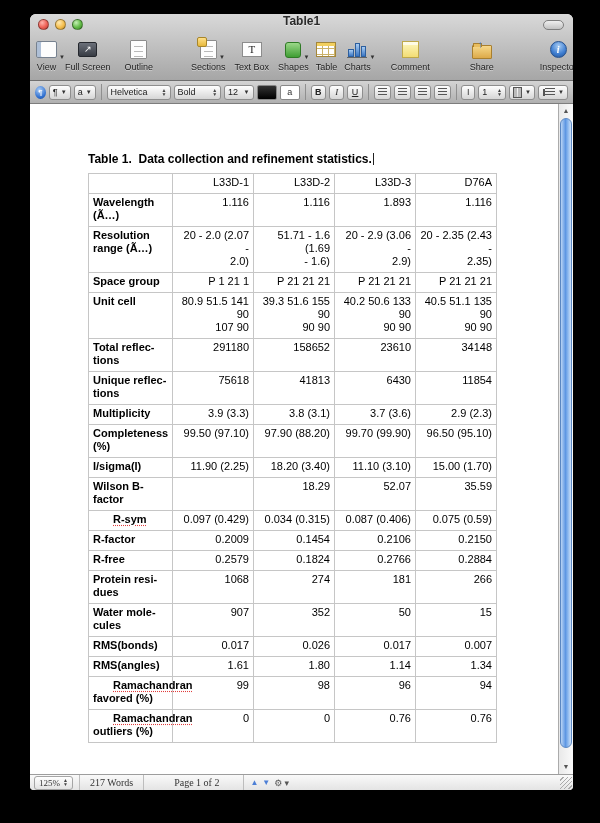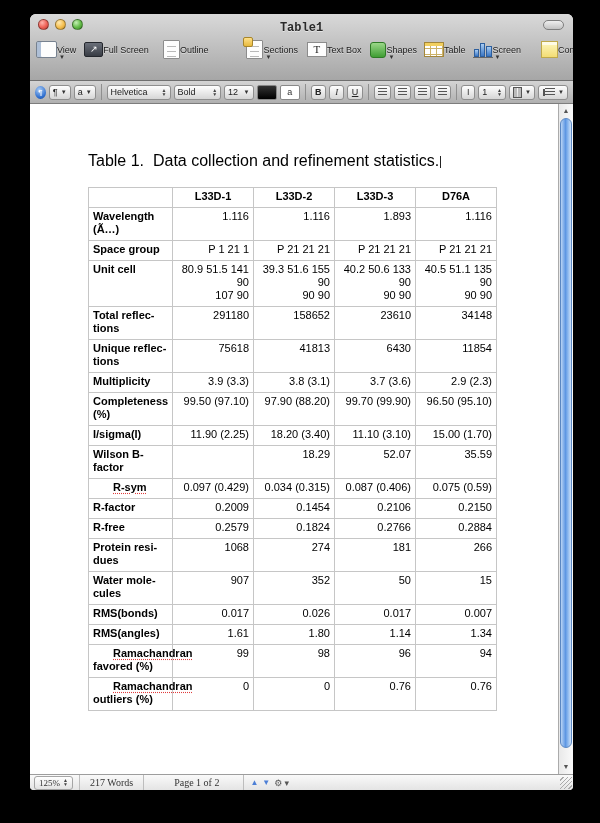--- a/index.html
+++ b/index.html
@@ -2,31 +2,31 @@
 <html><head>
 <meta charset="utf-8">
 <style>
   html,body{margin:0;padding:0;}
   body{width:600px;height:823px;background:#000;font-family:"Liberation Sans",sans-serif;position:relative;overflow:hidden;}
   .window{position:absolute;left:30px;top:14px;width:543px;height:776px;border-radius:6px 6px 4px 4px;
           box-shadow:0 10px 30px rgba(0,0,0,.7);background:#fff;display:flex;flex-direction:column;overflow:hidden;}
 
   
   .chrome{background:linear-gradient(#d9d9d9,#a6a6a6);border-bottom:1px solid #6f6f6f;}
-  .titlebar{height:21px;position:relative;display:flex;align-items:flex-end;font-family:Liberation Mono, monospace;}
+  .titlebar{height:21px;position:relative;display:flex;align-items:flex-start;}
   .traffic{position:absolute;left:8px;top:5px;display:flex;gap:6px;}
   .tl{width:11px;height:11px;border-radius:50%;border:1px solid rgba(0,0,0,.35);box-sizing:border-box;}
   .tl.red{background:radial-gradient(circle at 35% 30%,#ffb3ac,#ee6156 55%,#b33a31);}
   .tl.yellow{background:radial-gradient(circle at 35% 30%,#ffe9b0,#f5bf4f 55%,#c08c27);}
   .tl.green{background:radial-gradient(circle at 35% 30%,#c4f0b4,#62ba46 55%,#3d8a2a);}
   .win-title{flex:1;text-align:center;font-size:12px;font-weight:bold;color:#2a2a2a;text-shadow:0 1px 0 rgba(255,255,255,.5);}
   .lozenge{position:absolute;right:9px;top:6px;width:19px;height:8px;border:1px solid #7e7e7e;border-radius:5px;background:linear-gradient(#efefef,#c2c2c2);}
 
   .toolbar{height:43px;display:flex;align-items:flex-start;padding:2px 0 0 6px;}
-  .tb-item{display:flex;flex-direction:row;align-items:center;cursor:default;}
+  .tb-item{display:flex;flex-direction:column;align-items:center;cursor:default;}
   .tb-ic{height:25px;display:flex;align-items:center;justify-content:center;position:relative;}
   .tb-label{font-size:9px;color:#1d1d1d;white-space:nowrap;text-shadow:0 1px 0 rgba(255,255,255,.45);}
   .tb-caret{position:absolute;right:-8px;bottom:2px;font-size:6px;color:#333;}
   .tb-item:nth-child(2){margin-left:8px}.tb-item:nth-child(3){margin-left:14px}
   .tb-item:nth-child(4){margin-left:38px}.tb-item:nth-child(5){margin-left:9px}
   .tb-item:nth-child(6){margin-left:9px}.tb-item:nth-child(7){margin-left:7px}
   .tb-item:nth-child(8){margin-left:7px}.tb-item:nth-child(9){margin-left:20px}
   .tb-item:nth-child(10){margin-left:40px}.tb-item:nth-child(11){margin-left:46px}
   .tb-item:nth-child(12){margin-left:9px}.tb-item:nth-child(13){margin-left:9px}
   .tb-item:nth-child(14){margin-left:9px}
@@ -70,28 +70,28 @@
   .fb-right{margin-left:auto;display:flex;align-items:center;gap:3px;}
   .cols-glyph{width:10px;height:9px;border:1px solid #555;box-shadow:inset 3px 0 0 #bbb,inset -3px 0 0 #bbb;}
   .list-glyph{width:12px;height:9px;background:repeating-linear-gradient(#555 0 1px,transparent 1px 3px);box-shadow:-3px 0 0 -1px #555;margin-left:3px;}
   .caret-sm{font-size:6px;color:#333;margin-left:3px;}
   .lsp-ibeam{font-size:9px;color:#333;}
 
   
   .content{flex:1;position:relative;background:#fff;overflow:hidden;}
   .pagearea{position:absolute;left:0;top:0;right:15px;bottom:0;background:#fff;overflow:hidden;}
   .doc{padding:48px 0 0 58px;}
-  .doc-title{font-size:16px;font-weight:normal;color:#000;white-space:pre-wrap;margin-bottom:17px;}
+  .doc-title{font-size:12px;font-weight:bold;color:#000;white-space:pre-wrap;margin-bottom:7px;}
   .caret-ibar{display:inline-block;width:1px;height:12px;background:#222;vertical-align:-2px;margin-left:1px;}
 
   table.stats{border-collapse:collapse;table-layout:fixed;width:409px;}
   table.stats col.c0{width:84px;}
   table.stats col.cv{width:81px;}
   table.stats td{border:1px solid #c6c6c6;vertical-align:top;padding:2px 4px 4px;font-size:11px;line-height:13px;color:#000;}
-  td.hcell{font-weight:bold;text-align:center;padding-top:3px;padding-bottom:3px;}
+  td.hcell{font-weight:normal;text-align:right;padding-top:3px;padding-bottom:3px;}
   td.rowlabel{font-weight:bold;text-align:left;}
   td.val{text-align:right;}
   .sq{text-decoration-line:underline;text-decoration-style:dotted;text-decoration-color:#e03c3c;text-underline-offset:2px;margin-left:20px;}
 
   
   .scrollbar{position:absolute;right:0;top:0;bottom:0;width:15px;background:linear-gradient(90deg,#e9e9e9,#fafafa);border-left:1px solid #ababab;box-sizing:border-box;}
   .sb-arrow{position:absolute;left:0;right:0;height:12px;text-align:center;font-size:7px;color:#555;line-height:12px;}
   .sb-arrow.up{top:1px;}
   .sb-arrow.down{bottom:1px;}
   .sb-thumb{position:absolute;left:1px;right:1px;top:14px;bottom:26px;border-radius:7px;
@@ -172,21 +172,21 @@
         </div>
         <div class="tb-item">
           <div class="tb-ic">
             <div class="i-charts">
               <b></b>
               <b></b>
               <b></b>
             </div>
             <span class="tb-caret">▼</span>
           </div>
-          <div class="tb-label">Screen</div>
+          <div class="tb-label">Charts</div>
         </div>
         <div class="tb-item">
           <div class="tb-ic">
             <div class="i-comment"></div>
           </div>
           <div class="tb-label">Comment</div>
         </div>
         <div class="tb-item">
           <div class="tb-ic">
             <div class="i-share"></div>
@@ -296,20 +296,27 @@
             </thead>
           <tbody>
               <tr>
                 <td class="rowlabel">Wavelength<br>(Ã…)</td>
                 <td class="val">1.116</td>
                 <td class="val">1.116</td>
                 <td class="val">1.893</td>
                 <td class="val">1.116</td>
               </tr>
               <tr>
+                <td class="rowlabel">Resolution<br>range (Ã…)</td>
+                <td class="val">20 - 2.0 (2.07 -<br>2.0)</td>
+                <td class="val">51.71 - 1.6 (1.69<br>- 1.6)</td>
+                <td class="val">20 - 2.9 (3.06 -<br>2.9)</td>
+                <td class="val">20 - 2.35 (2.43 -<br>2.35)</td>
+              </tr>
+              <tr>
                 <td class="rowlabel">Space group</td>
                 <td class="val">P 1 21 1</td>
                 <td class="val">P 21 21 21</td>
                 <td class="val">P 21 21 21</td>
                 <td class="val">P 21 21 21</td>
               </tr>
               <tr>
                 <td class="rowlabel">Unit cell</td>
                 <td class="val">80.9 51.5 141 90<br>107 90</td>
                 <td class="val">39.3 51.6 155 90<br>90 90</td>

